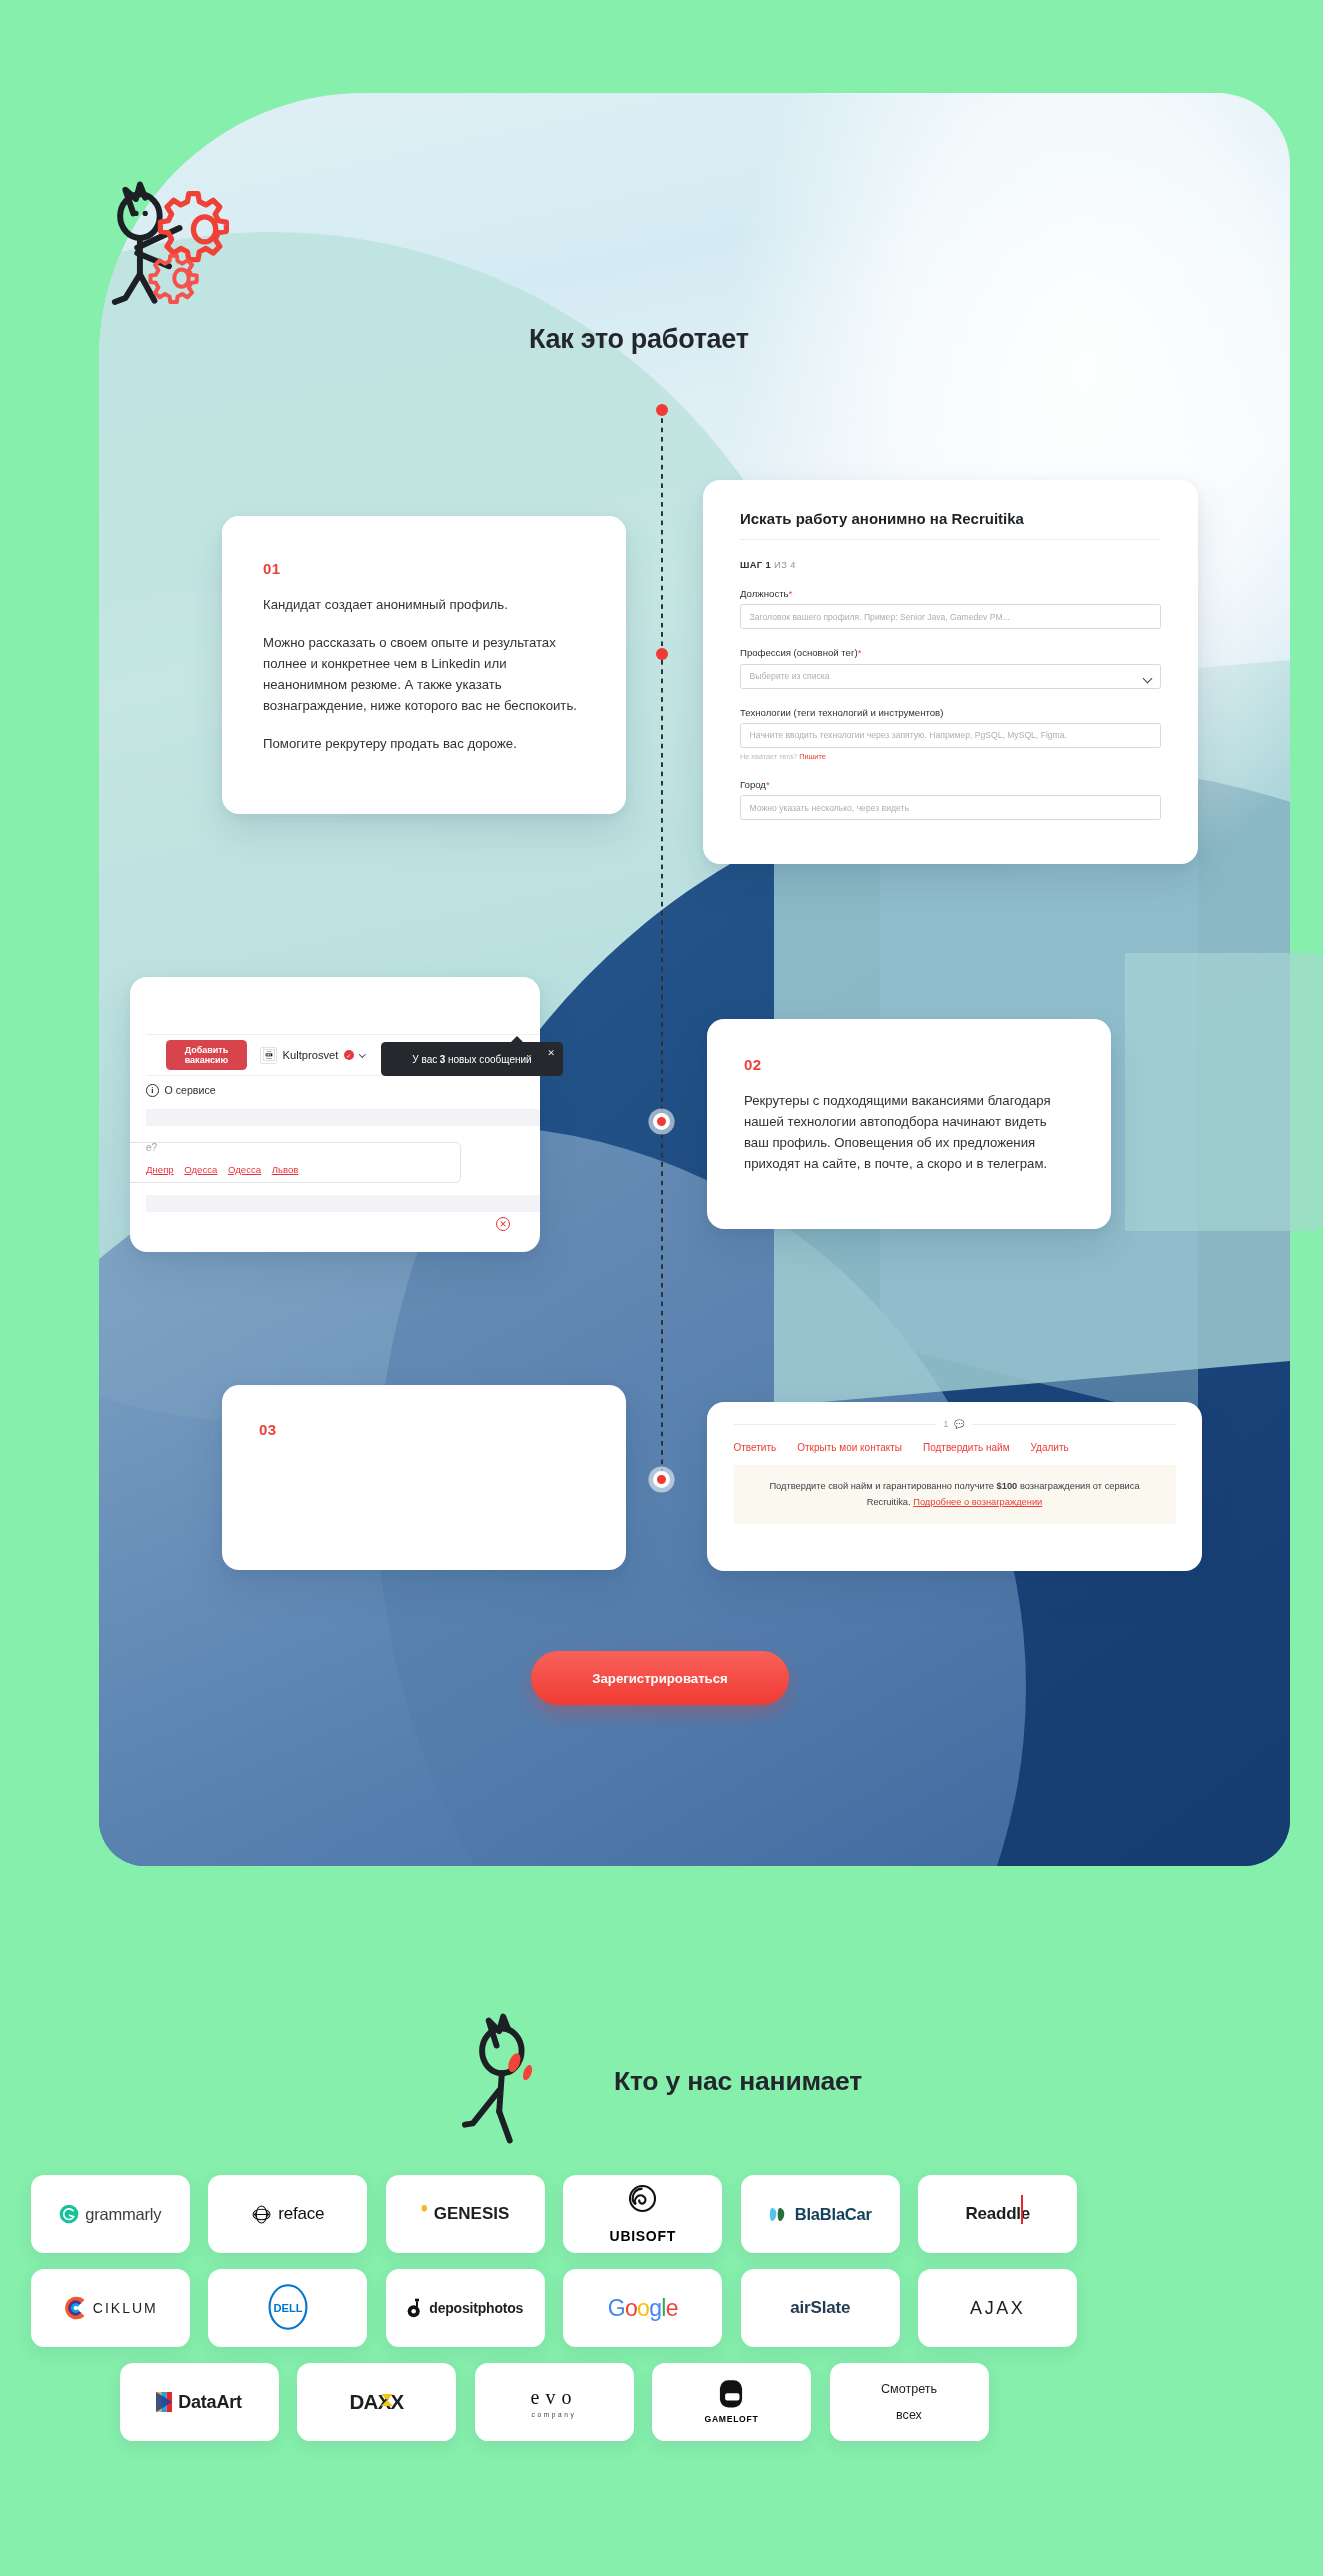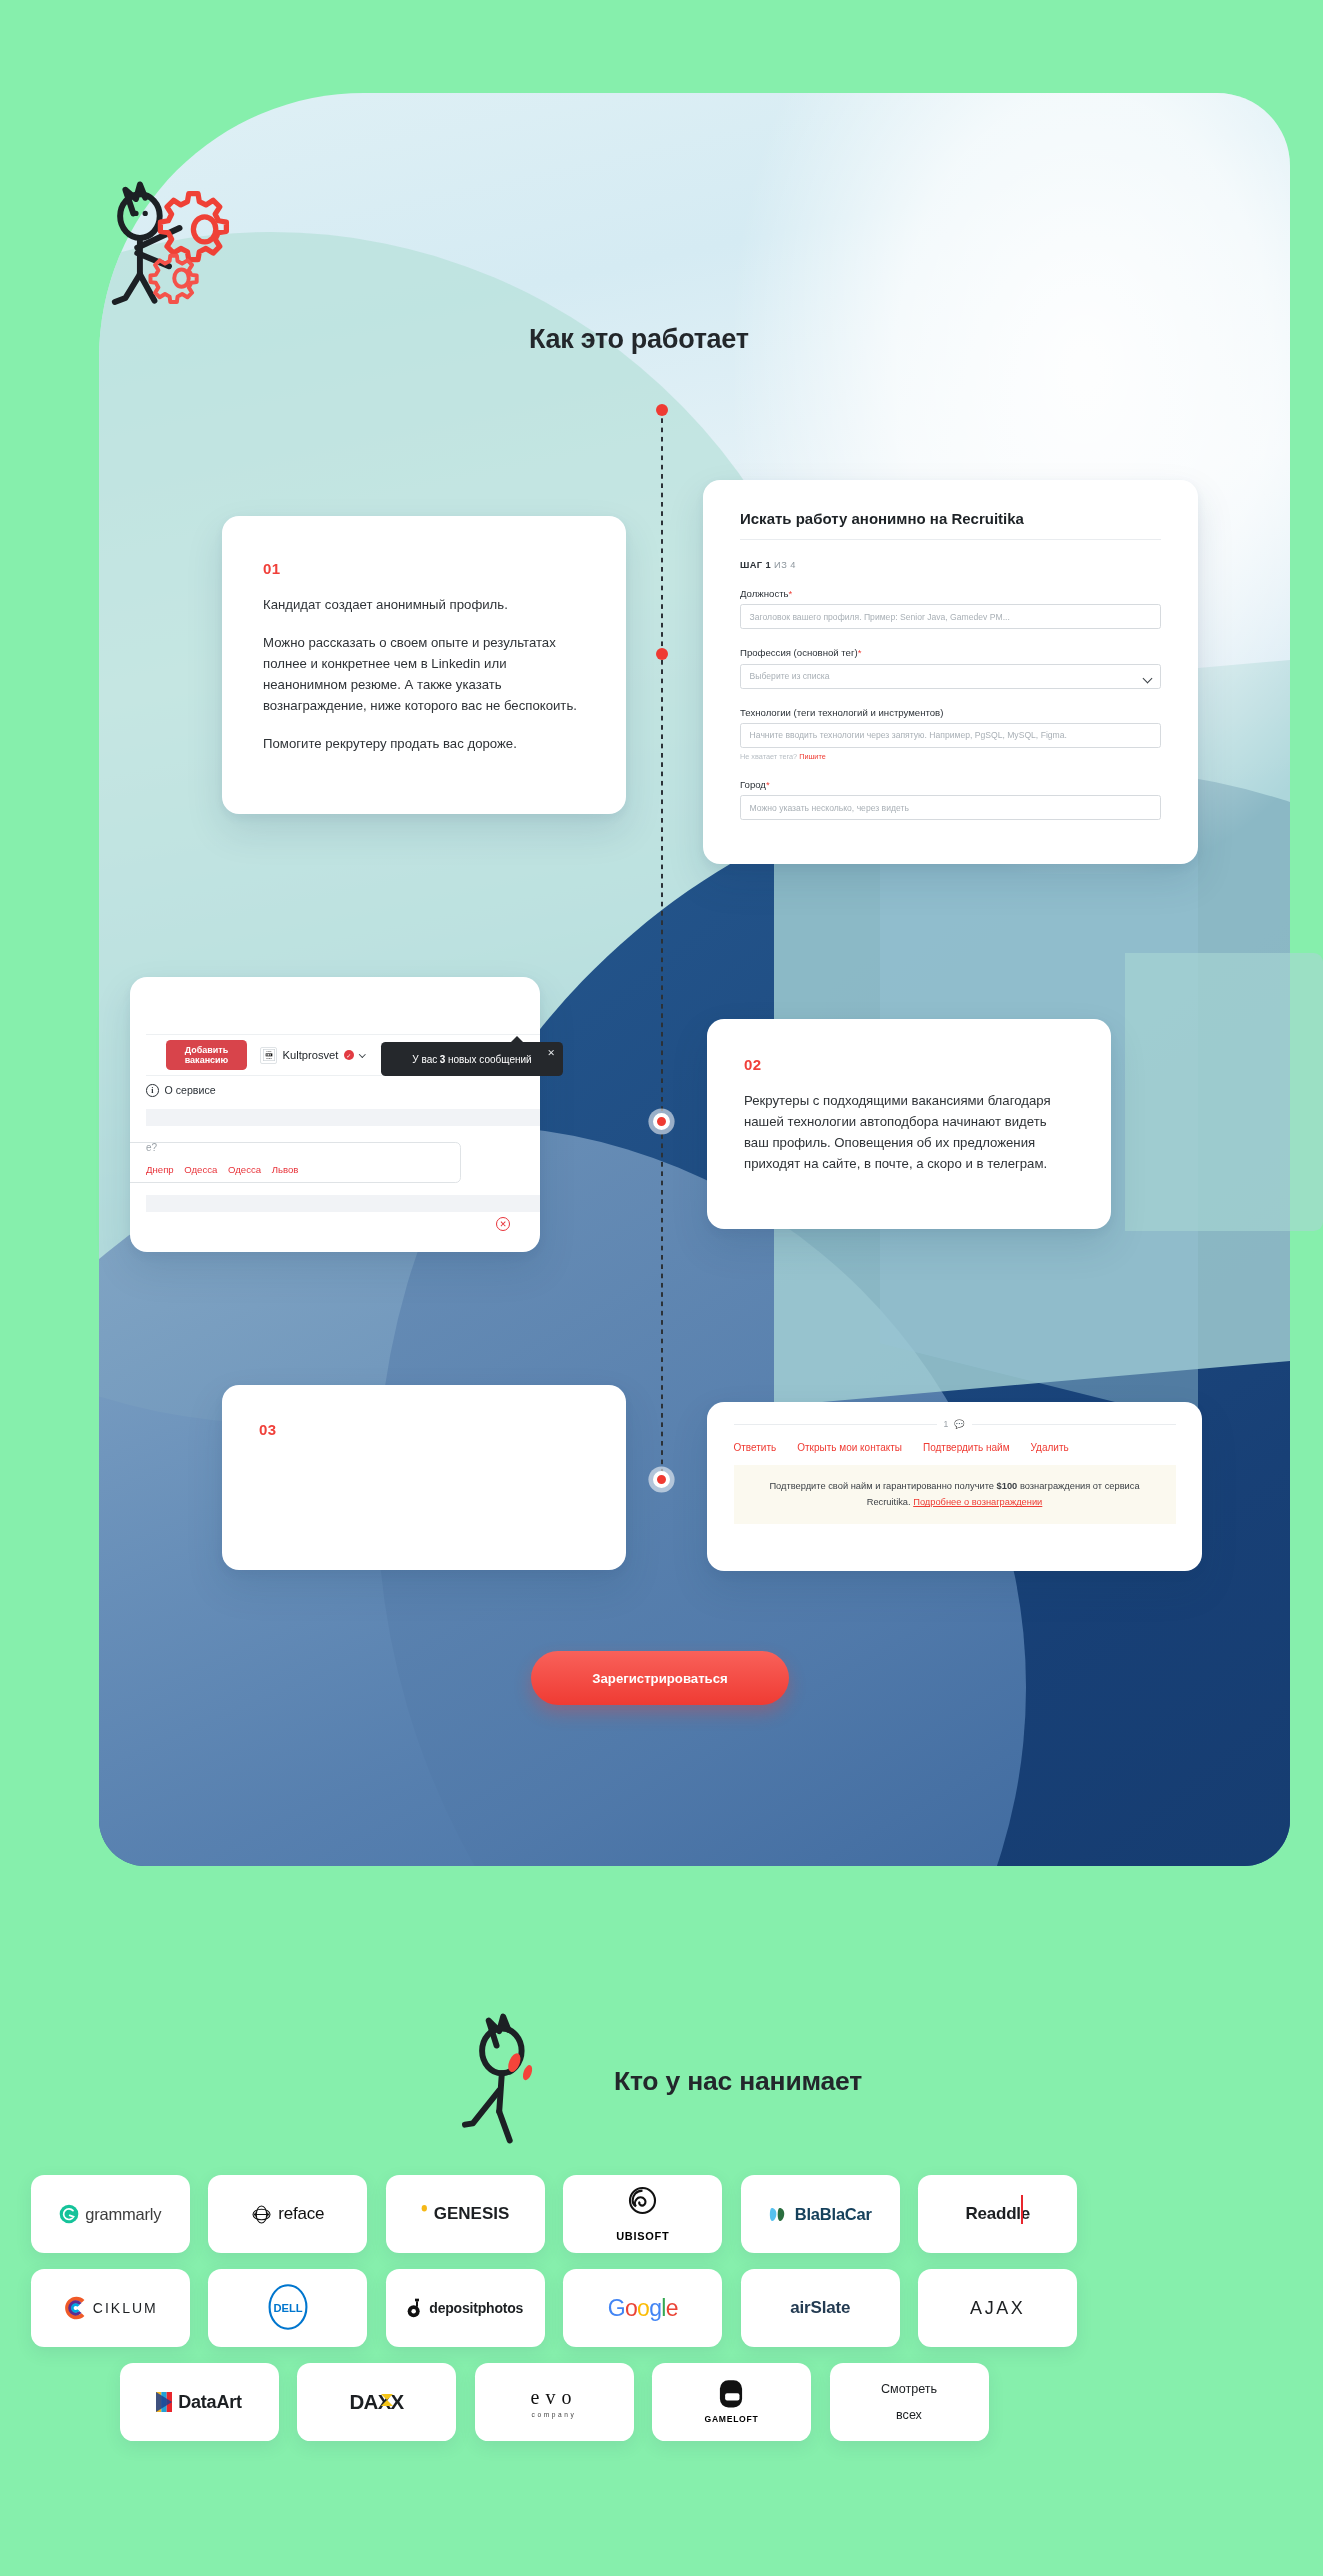--- a/index.html
+++ b/index.html
@@ -170,21 +170,21 @@
   .badge-dot { position:absolute; top:-1.3px; right:-2px; width:6px; height:6px; border-radius:50%; background:#e8333a; }
 
   .ui-about { position:absolute; left: 16px; top: 107px; display:flex; align-items:center; gap:6px; font-size: 10.6px; color:#2b3137; }
   .ui-i { width: 12.6px; height:12.6px; border:1.1px solid #2b3137; border-radius:50%; display:flex;align-items:center;justify-content:center;font-size:8px;font-weight:700;font-family:"Liberation Serif",serif;}
   .ui-strip { position:absolute; left: 16px; right: 0; height: 17px; background: #f1f3f6; }
   #strip1 { top: 132px; }
   #strip2 { top: 218px; }
   .ui-field { position:absolute; left: -13.2px; top: 165px; width: 344px; height: 41px; border:0.7px solid #dfe3e6; border-radius: 5.3px; }
   .ui-q { position:absolute; left: 16px; top: 165px; font-size: 10px; color:#9aa1a7; }
   .ui-cities { position:absolute; left: 16px; top: 187px; display:flex; gap: 10.6px; font-size: 9.6px; }
-  .ui-cities span { color:#e8333a; }
+  .ui-cities span { color:#e8333a; text-decoration: underline; }
   .ui-close-x { position:absolute; right: 30px; bottom: 21px; width:14px;height:14px;border-radius:50%;border:1px solid #e8333a;color:#e8333a;display:flex;align-items:center;justify-content:center;font-size:8.6px;}
 
   .tooltip {
     position: absolute; left: 381px; top: 1042px; width: 182px; height: 34px;
     background: #25282c; border-radius: 4.6px; color:#fff;
     display:flex; align-items:center; justify-content:center;
     font-size: 10px;
   }
   .tooltip b { font-weight: 700; margin: 0 2.6px; }
   .tooltip .tclose { position:absolute; right: 8px; top: 5.3px; font-size: 9.3px; color:#e7eaec; }
@@ -439,21 +439,21 @@
             </svg>
           <span>GENESIS</span>
         </div>
       </div>
       <div class="logo-cell">
         <div style="text-align:center;">
           <svg width="29" height="29" viewBox="0 0 44 44" fill="none" stroke="#111">
               <circle cx="22" cy="22" r="19" stroke-width="3.2"></circle>
               <path d="M22 7c-9 0-15 7-15 15 0 4 2 7 5 9-2-3-2-8 1-11 3-4 9-4 12 0 2 2 2 6 0 8-2 2-5 2-7 0-1-1-1-3 0-4" stroke-width="3.2" fill="none"></path>
             </svg>
-          <div style="font-size:11px;font-weight:700;letter-spacing:0.7px;margin-top:13px;">UBISOFT</div>
+          <div style="font-size:14px;font-weight:700;letter-spacing:0.7px;margin-top:13px;">UBISOFT</div>
         </div>
       </div>
       <div class="logo-cell">
         <div class="logo-txt" style="color:#16415c;font-size:16.5px;">
           <svg width="20" height="17" viewBox="0 0 30 26">
               <path d="M4 3c4 0 7 4 7 9s-3 11-6 11-4-5-4-10 1-10 3-10z" fill="#57c1ef"></path>
               <path d="M16 3c4 0 7 4 7 9s-3 11-6 11-4-5-4-10 1-10 3-10z" fill="#2a6e3f"></path>
             </svg>
           <span>BlaBlaCar</span>
         </div>

